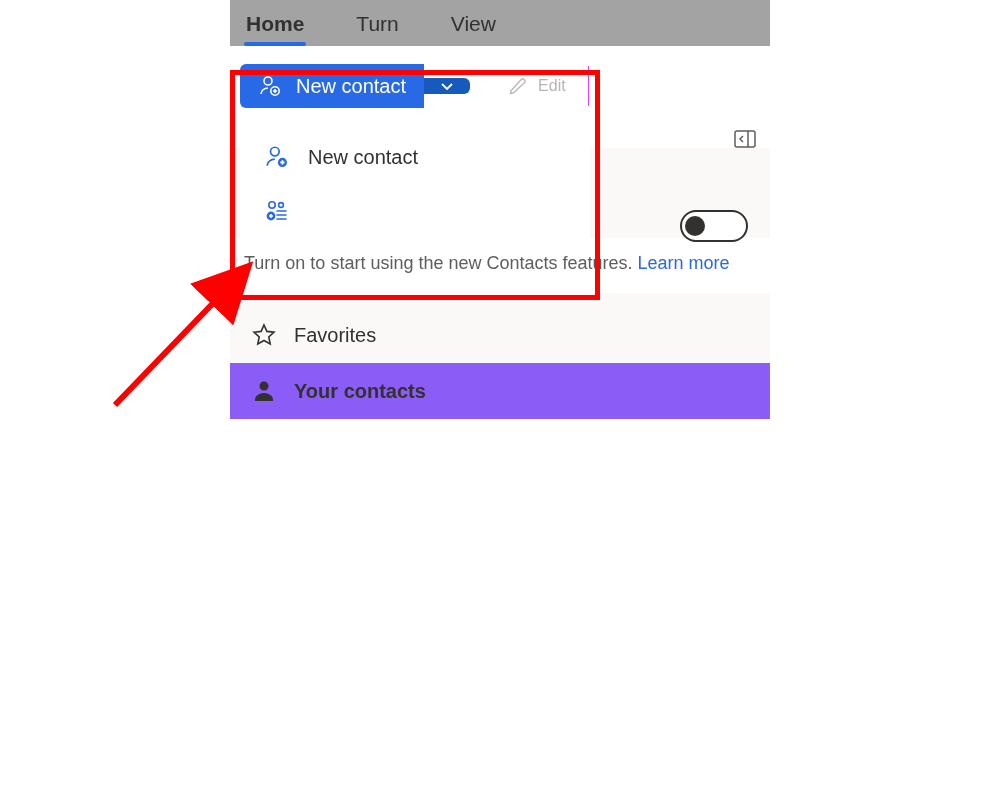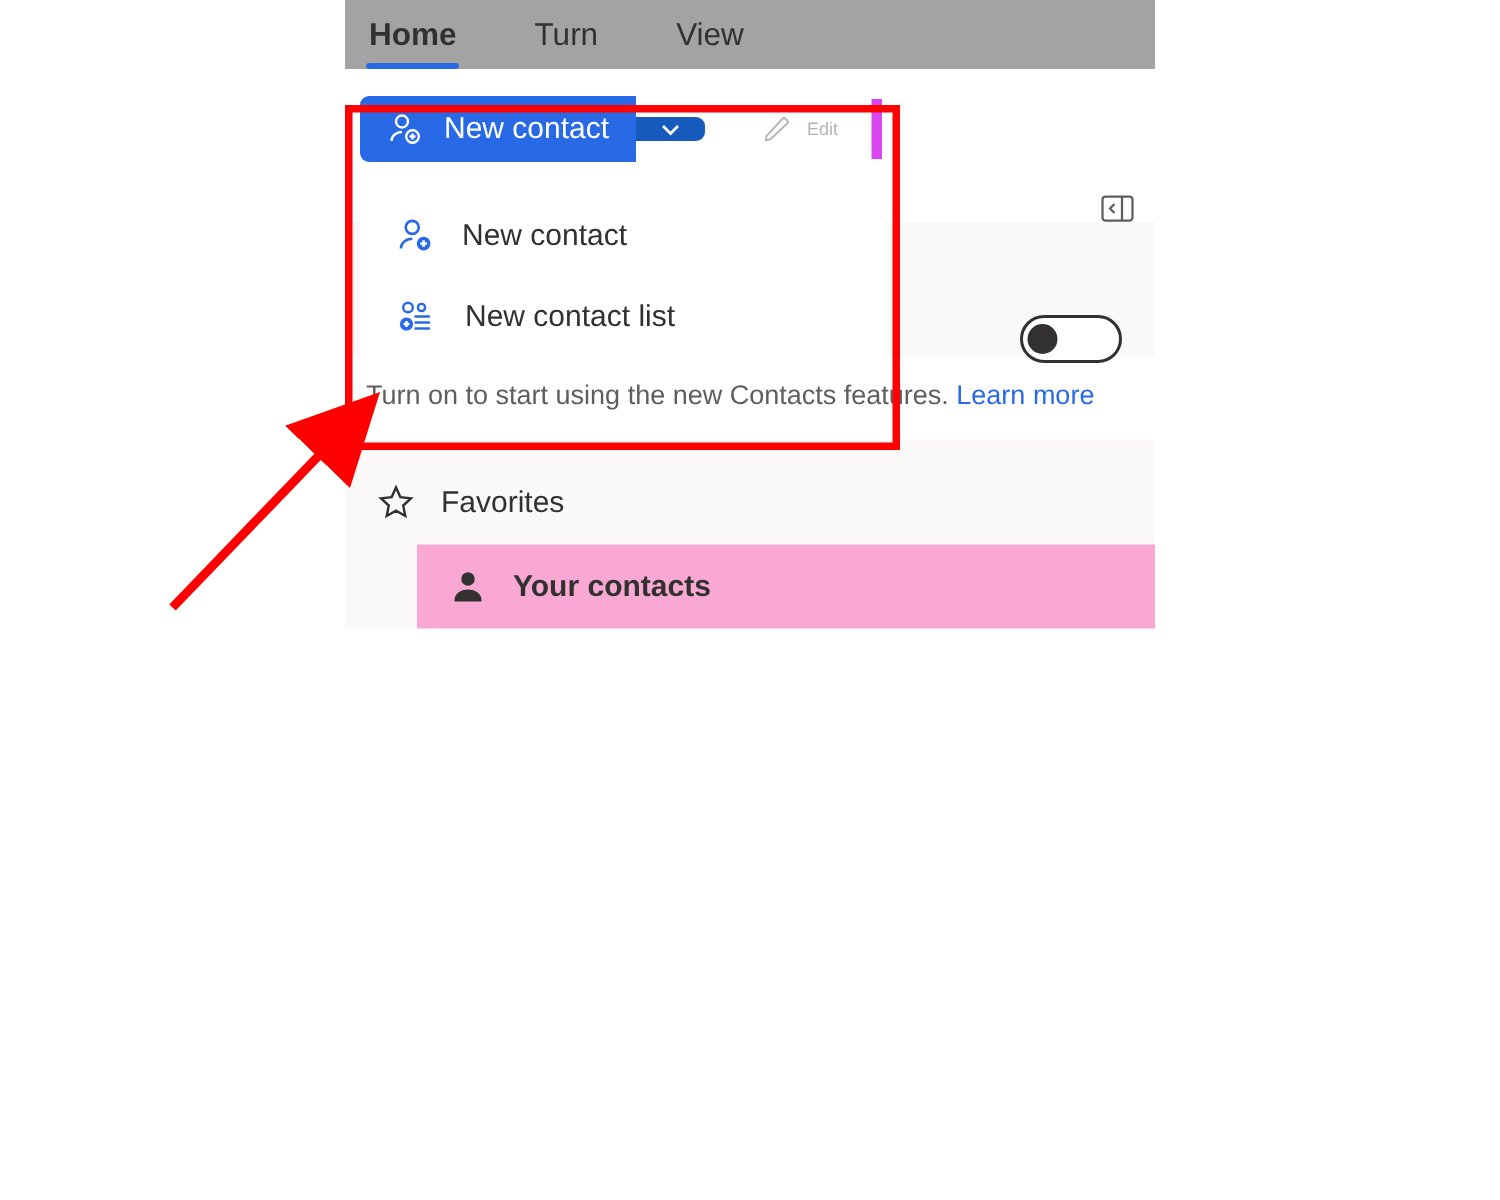--- a/index.html
+++ b/index.html
@@ -73,22 +73,22 @@
       align-items: center;
       justify-content: center;
       cursor: pointer;
     }
     .btn-edit {
       display: flex;
       align-items: center;
       gap: 10px;
       padding: 10px 22px;
       color: #b7b5b2;
-      font-size: 12px;
-      border-right: 7px solid #d946ef;
+      font-size: 16px;
+      border-right: 1px solid #d946ef;
       margin-left: 16px;
       cursor: default;
     }
     
     .dropdown {
       position: absolute;
       left: 10px;
       top: 78px;
       background: #fff;
       min-width: 350px;
@@ -168,23 +168,22 @@
     .sb-item {
       display: flex;
       align-items: center;
       gap: 18px;
       padding: 16px 22px;
       font-size: 20px;
       color: #323130;
       cursor: pointer;
     }
     .sb-item.sel {
-      background: #f9a8d4;
+      background: #8b5cf6;
       font-weight: 600;
-      margin-left: 48px;
     }
     .sb-item .icon { color: #323130; }
     .icon { display: inline-flex; align-items: center; justify-content: center; flex-shrink: 0; }
   </style>
 </head>
 <body>
 
 <div class="panel">
 
   <div class="tabs">
@@ -239,21 +238,20 @@
         <span class="icon">
           <svg width="28" height="26" viewBox="0 0 28 24" fill="none" stroke="currentColor" stroke-width="1.6">
             <circle cx="8" cy="6" r="3.2"></circle>
             <circle cx="17" cy="6" r="2.4"></circle>
             <path d="M13 12h9 M13 16h9 M13 20h9" stroke-linecap="round"></path>
             <circle cx="7" cy="17" r="4.4" fill="currentColor" stroke="none"></circle>
             <line x1="7" y1="15" x2="7" y2="19" stroke="#fff"></line>
             <line x1="5" y1="17" x2="9" y2="17" stroke="#fff"></line>
           </svg>
         </span>
-        <span>New contact list</span>
       </div>
     </div>
   </div>
 
   <div class="collapse-row">
     <span class="collapse-icon icon">
       <svg width="22" height="18" viewBox="0 0 22 18" fill="none" stroke="currentColor" stroke-width="1.5">
         <rect x="1" y="1" width="20" height="16" rx="2"></rect>
         <line x1="14" y1="1" x2="14" y2="17"></line>
         <polyline points="9,6 6,9 9,12"></polyline>

